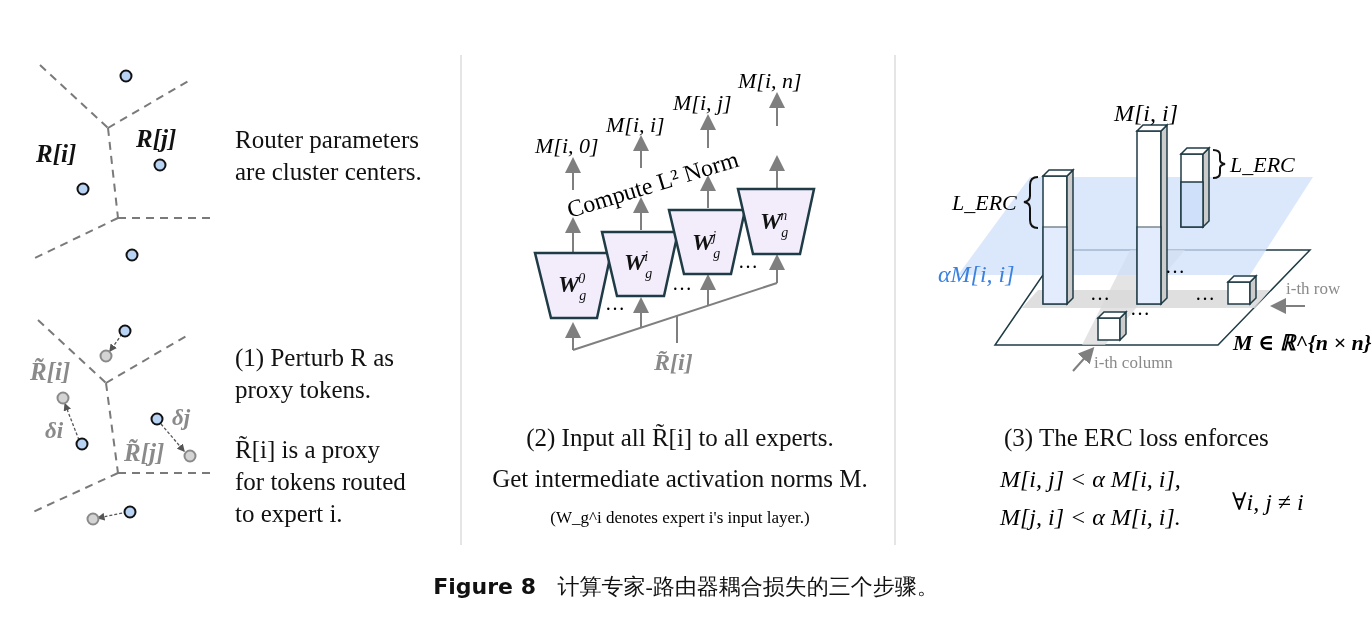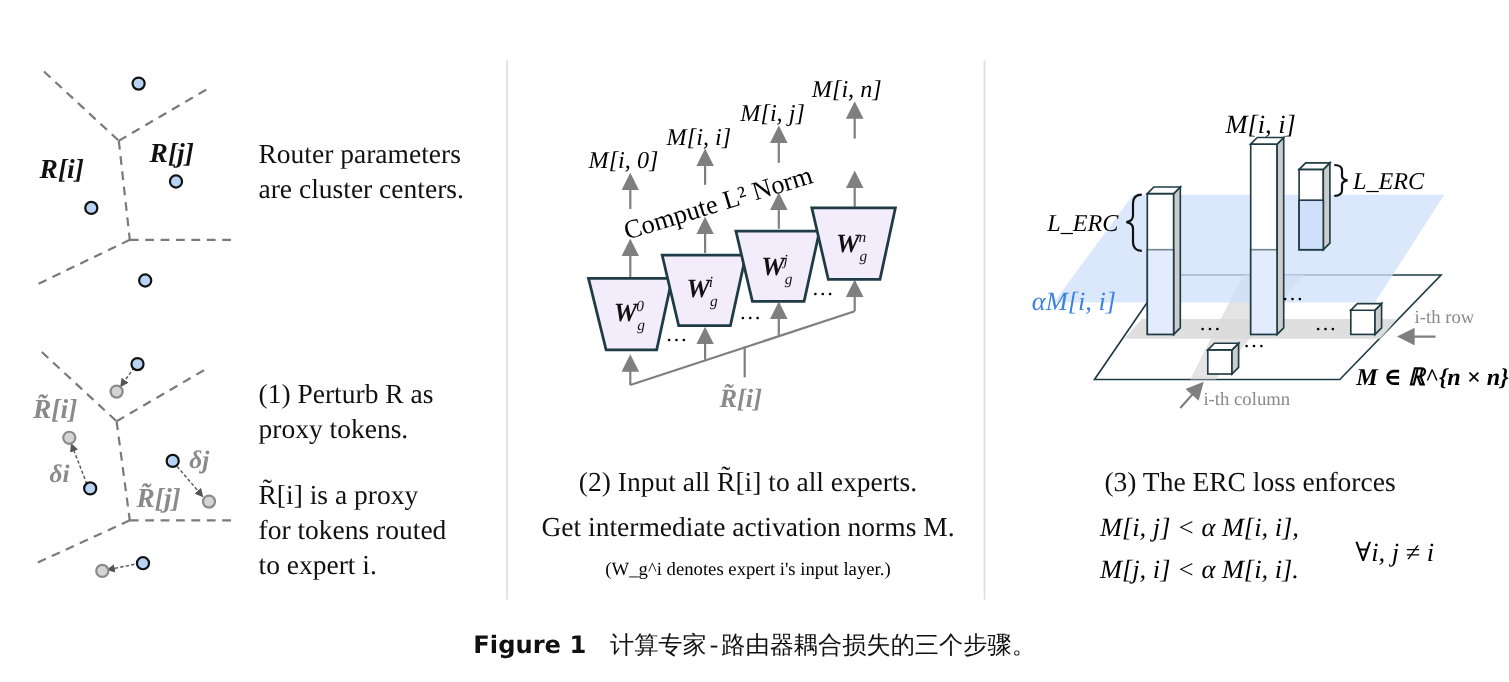--- a/index.html
+++ b/index.html
@@ -5,21 +5,21 @@
   html, body { margin: 0; padding: 0; background: #ffffff; }
   body { width: 1372px; height: 620px; position: relative; overflow: hidden;
          font-family: "Liberation Serif", "DejaVu Serif", serif; color: #111; }
   #fig { position: absolute; left: 0; top: 0; }
   .serif { font-family: "Liberation Serif", "DejaVu Serif", serif; }
   .txt { font-size: 25px; fill: #111; }
   .gray { fill: #8a8a8a; }
   .caption { position: absolute; left: 0; top: 572px; width: 1372px; text-align: center;
              font-size: 22px; color: #111; }
   .caption .fig-label { font-family: "DejaVu Sans", sans-serif; font-weight: bold; margin-right: 16px; }
-  .caption .fig-text { font-family: Liberation Mono, monospace; }
+  .caption .fig-text { font-family: Liberation Serif, serif; }
 </style>
 </head>
 <body>
 
 <svg id="fig" width="1372" height="620" viewBox="0 0 1372 620" xmlns="http://www.w3.org/2000/svg">
   <defs>
     <marker id="arrG" markerWidth="8" markerHeight="8" refX="4" refY="4" orient="auto">
       <path d="M0,0 L8,4 L0,8 Z" fill="#7f7f7f"></path>
     </marker>
     <marker id="arrS" markerWidth="6" markerHeight="6" refX="5" refY="3" orient="auto">
@@ -170,15 +170,15 @@
   <line x1="1073" y1="371" x2="1089" y2="353" stroke="#7f7f7f" stroke-width="2" marker-end="url(#arrG)"></line>
   <text class="serif gray" x="1094" y="368" font-size="17">i-th column</text>
   <text class="serif" x="1233" y="350" font-size="22" font-style="italic" font-weight="bold">M ∈ ℝ^{n × n}</text>
   <text class="serif txt" x="1004" y="446">(3) The ERC loss enforces</text>
   <text class="serif" x="1000" y="487" font-size="24" font-style="italic">M[i, j] &lt; α M[i, i],</text>
   <text class="serif" x="1000" y="525" font-size="24" font-style="italic">M[j, i] &lt; α M[i, i].</text>
   <text class="serif" x="1232" y="510" font-size="24" font-style="italic">∀i, j ≠ i</text>
 </svg>
 
 <div class="caption">
-  <span class="fig-label">Figure 1</span>
+  <span class="fig-label">Figure 8</span>
   <span class="fig-text">计算专家-路由器耦合损失的三个步骤。</span>
 </div>
 
 </body></html>

